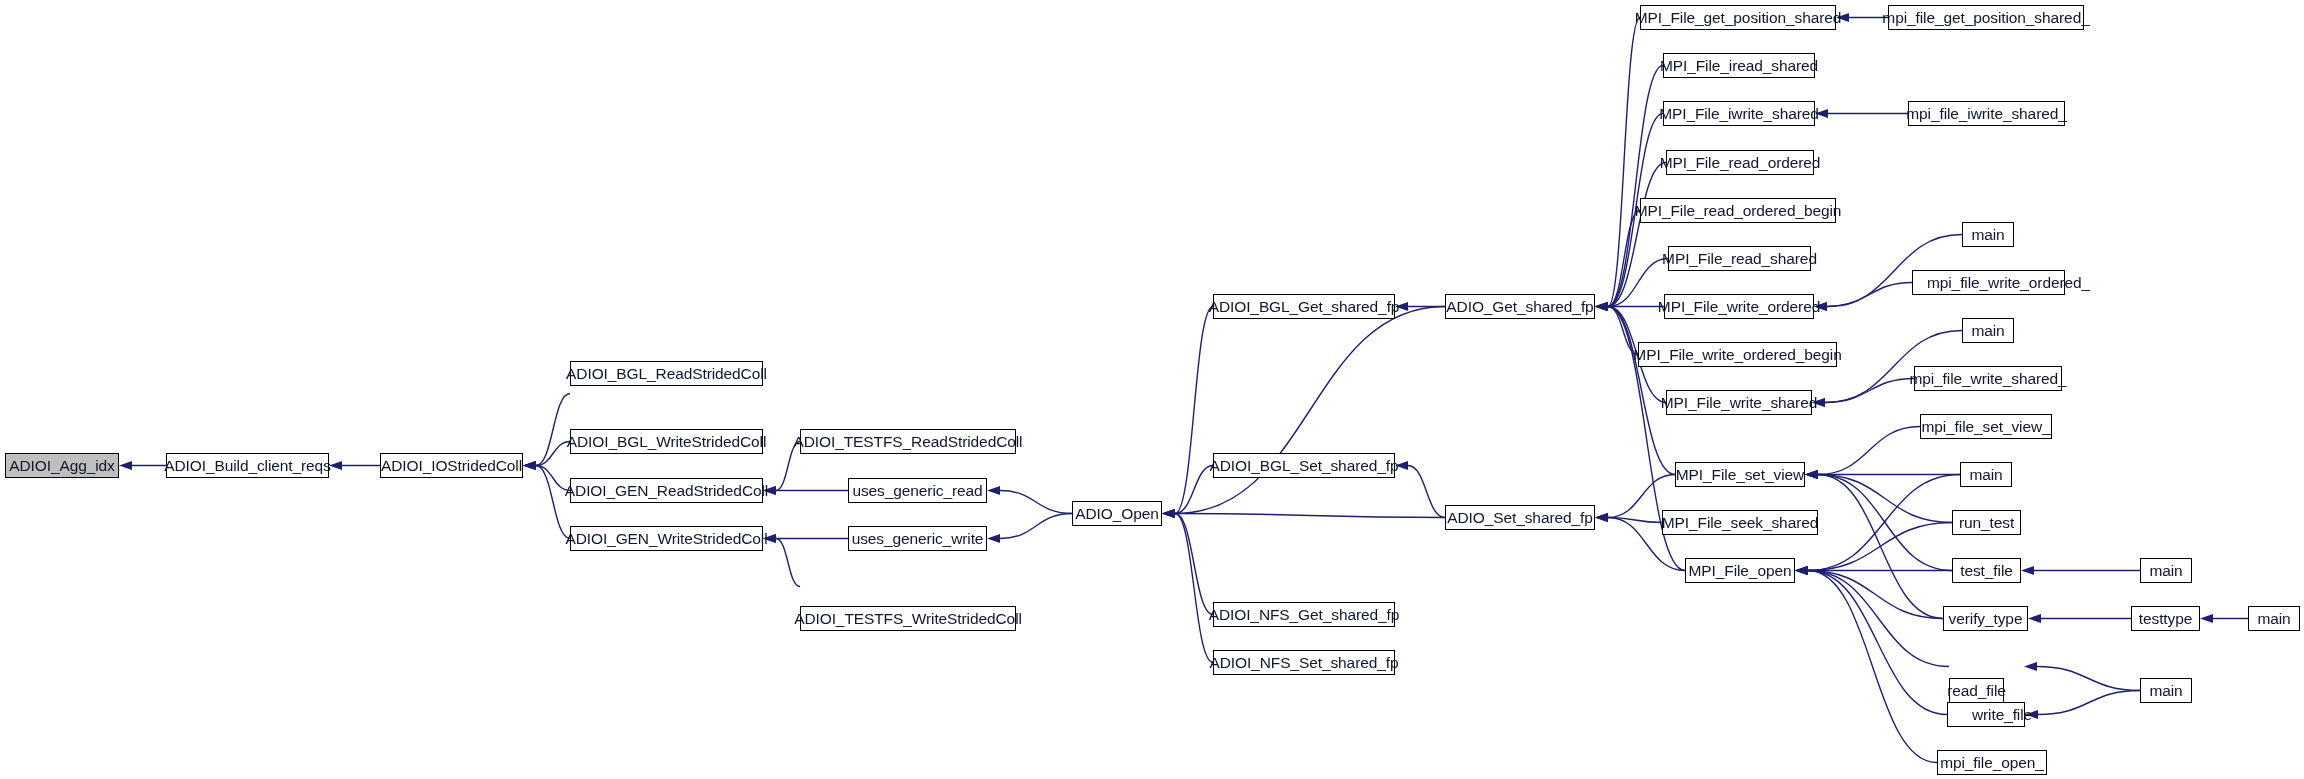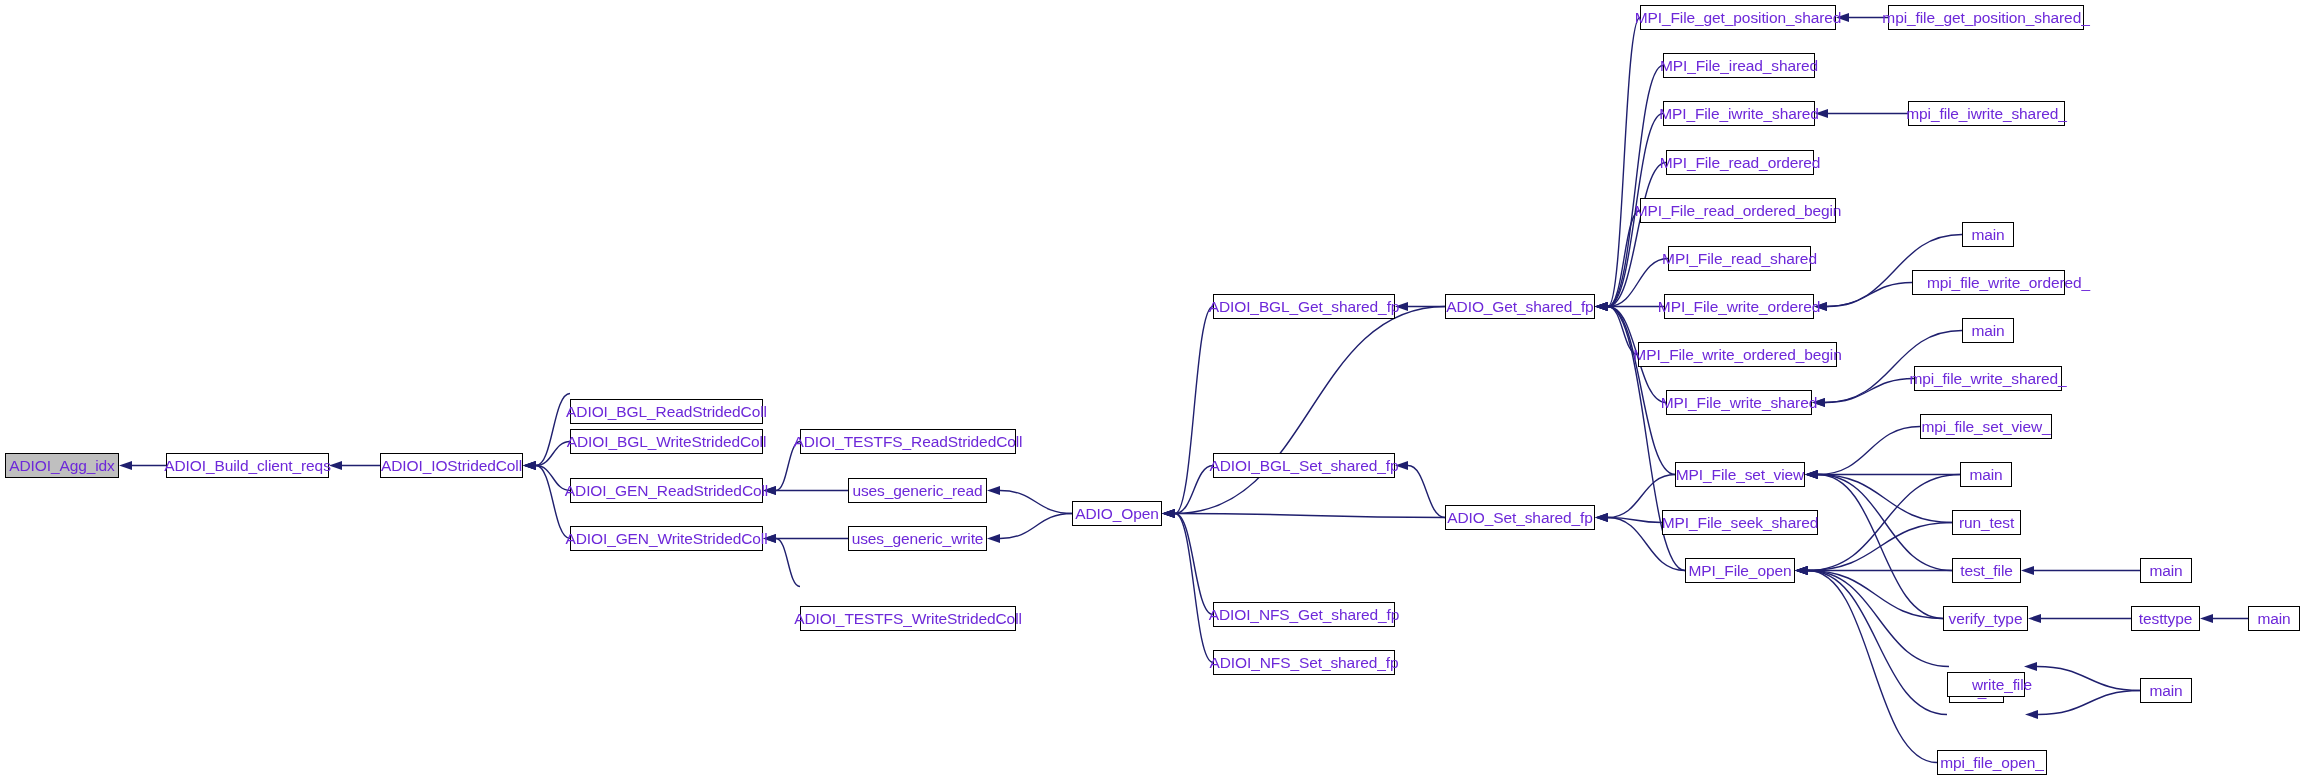--- a/index.html
+++ b/index.html
@@ -29,21 +29,21 @@
   }
   .arrow-head {
     fill: #1f1f6e;
     stroke: none;
   }
   .node {
     position: absolute;
     box-sizing: border-box;
     border: 1.2px solid #000000;
     background: #ffffff;
-    color: #6d28d9;
+    color: #0f172a;
     font-size: 15.5px;
     line-height: 1;
     display: flex;
     align-items: center;
     justify-content: center;
     white-space: nowrap;
     letter-spacing: -0.1px;
   }
   .node.current {
     background: #bfbfbf;
@@ -172,21 +172,21 @@
   <div id="node-layer">
       <div class="node current" style="left: 5px; top: 453px; width: 114px; height: 25px;">
         <span>ADIOI_Agg_idx</span>
       </div>
       <div class="node" style="left: 166px; top: 453px; width: 163px; height: 25px;">
         <span>ADIOI_Build_client_reqs</span>
       </div>
       <div class="node" style="left: 380px; top: 453px; width: 143px; height: 25px;">
         <span>ADIOI_IOStridedColl</span>
       </div>
-      <div class="node" style="left: 570px; top: 399px; width: 193px; height: 25px;">
+      <div class="node" style="left: 570px; top: 361px; width: 193px; height: 25px;">
         <span>ADIOI_BGL_ReadStridedColl</span>
       </div>
       <div class="node" style="left: 570px; top: 429px; width: 193px; height: 25px;">
         <span>ADIOI_BGL_WriteStridedColl</span>
       </div>
       <div class="node" style="left: 570px; top: 478px; width: 193px; height: 25px;">
         <span>ADIOI_GEN_ReadStridedColl</span>
       </div>
       <div class="node" style="left: 570px; top: 526px; width: 193px; height: 25px;">
         <span>ADIOI_GEN_WriteStridedColl</span>
@@ -289,21 +289,21 @@
       </div>
       <div class="node" style="left: 1952px; top: 558px; width: 69px; height: 25px;">
         <span>test_file</span>
       </div>
       <div class="node" style="left: 1943px; top: 606px; width: 85px; height: 25px;">
         <span>verify_type</span>
       </div>
       <div class="node" style="left: 1949px; top: 678px; width: 55px; height: 25px;">
         <span>read_file</span>
       </div>
-      <div class="node" style="left: 1947px; top: 672px; width: 78px; height: 25px; padding-left: 32px;">
+      <div class="node" style="left: 1947px; top: 702px; width: 78px; height: 25px; padding-left: 32px;">
         <span>write_file</span>
       </div>
       <div class="node" style="left: 1937px; top: 750px; width: 110px; height: 25px;">
         <span>mpi_file_open_</span>
       </div>
       <div class="node" style="left: 2140px; top: 558px; width: 52px; height: 25px;">
         <span>main</span>
       </div>
       <div class="node" style="left: 2131px; top: 606px; width: 69px; height: 25px;">
         <span>testtype</span>

